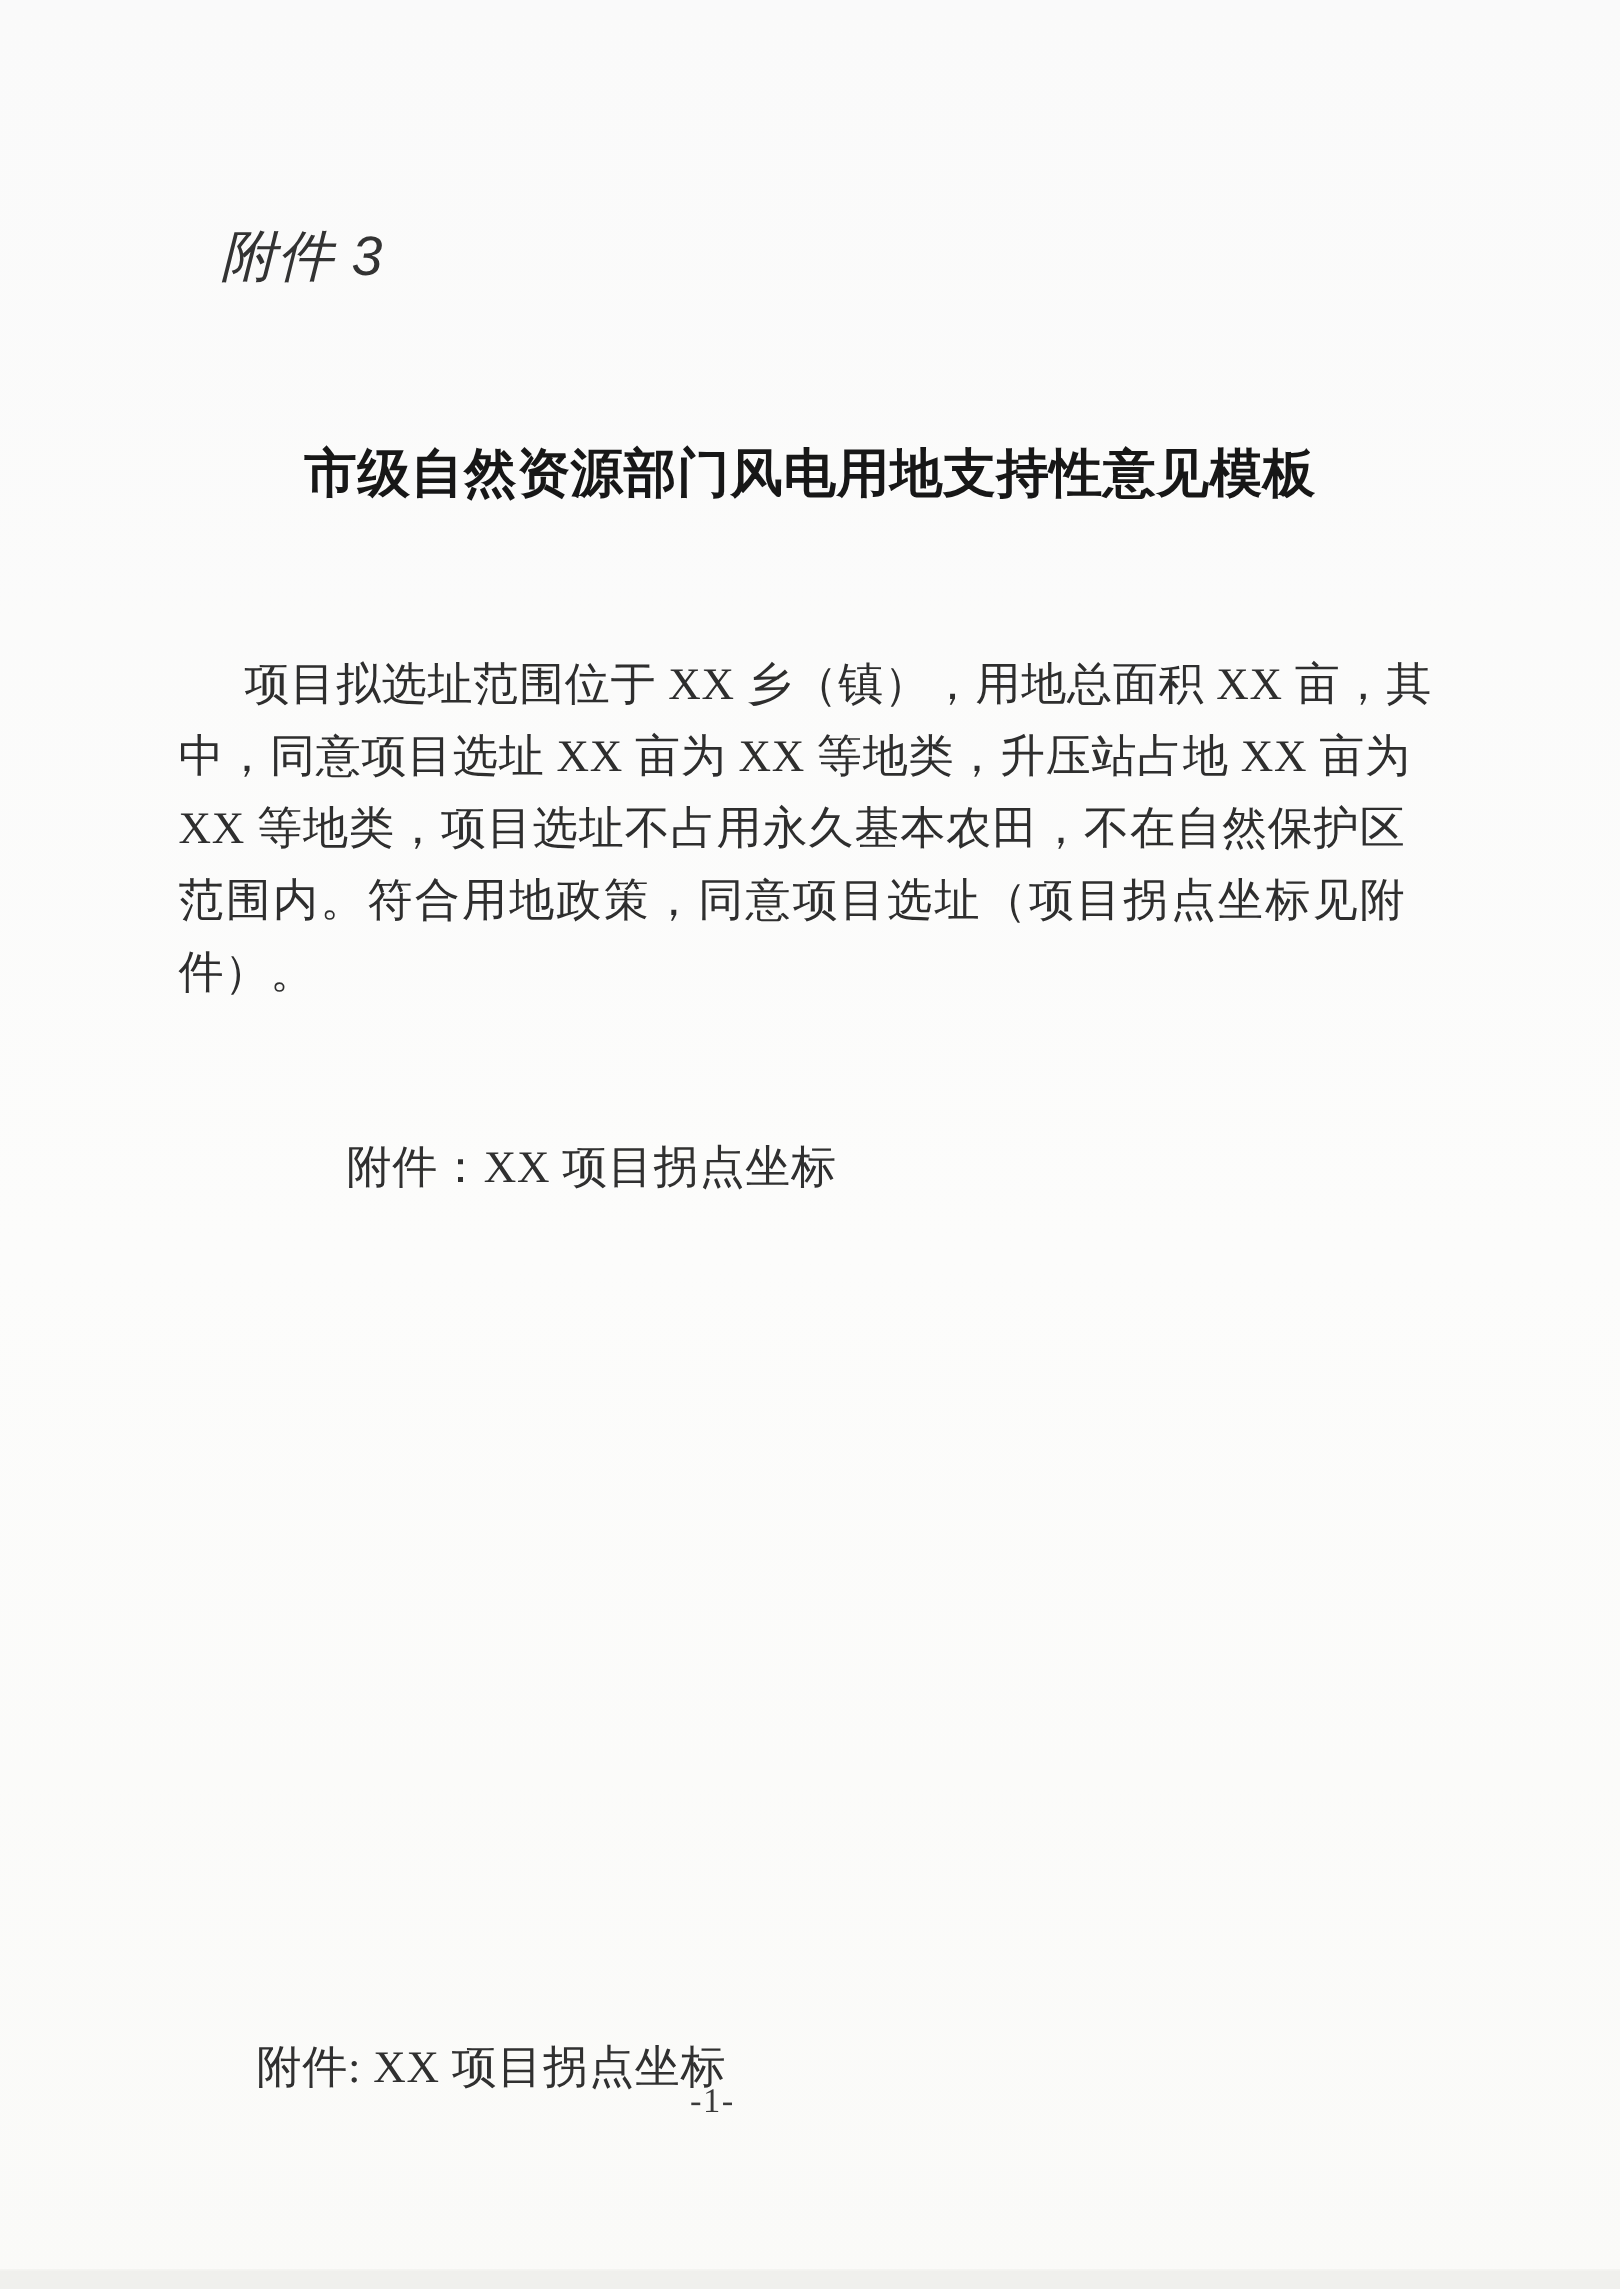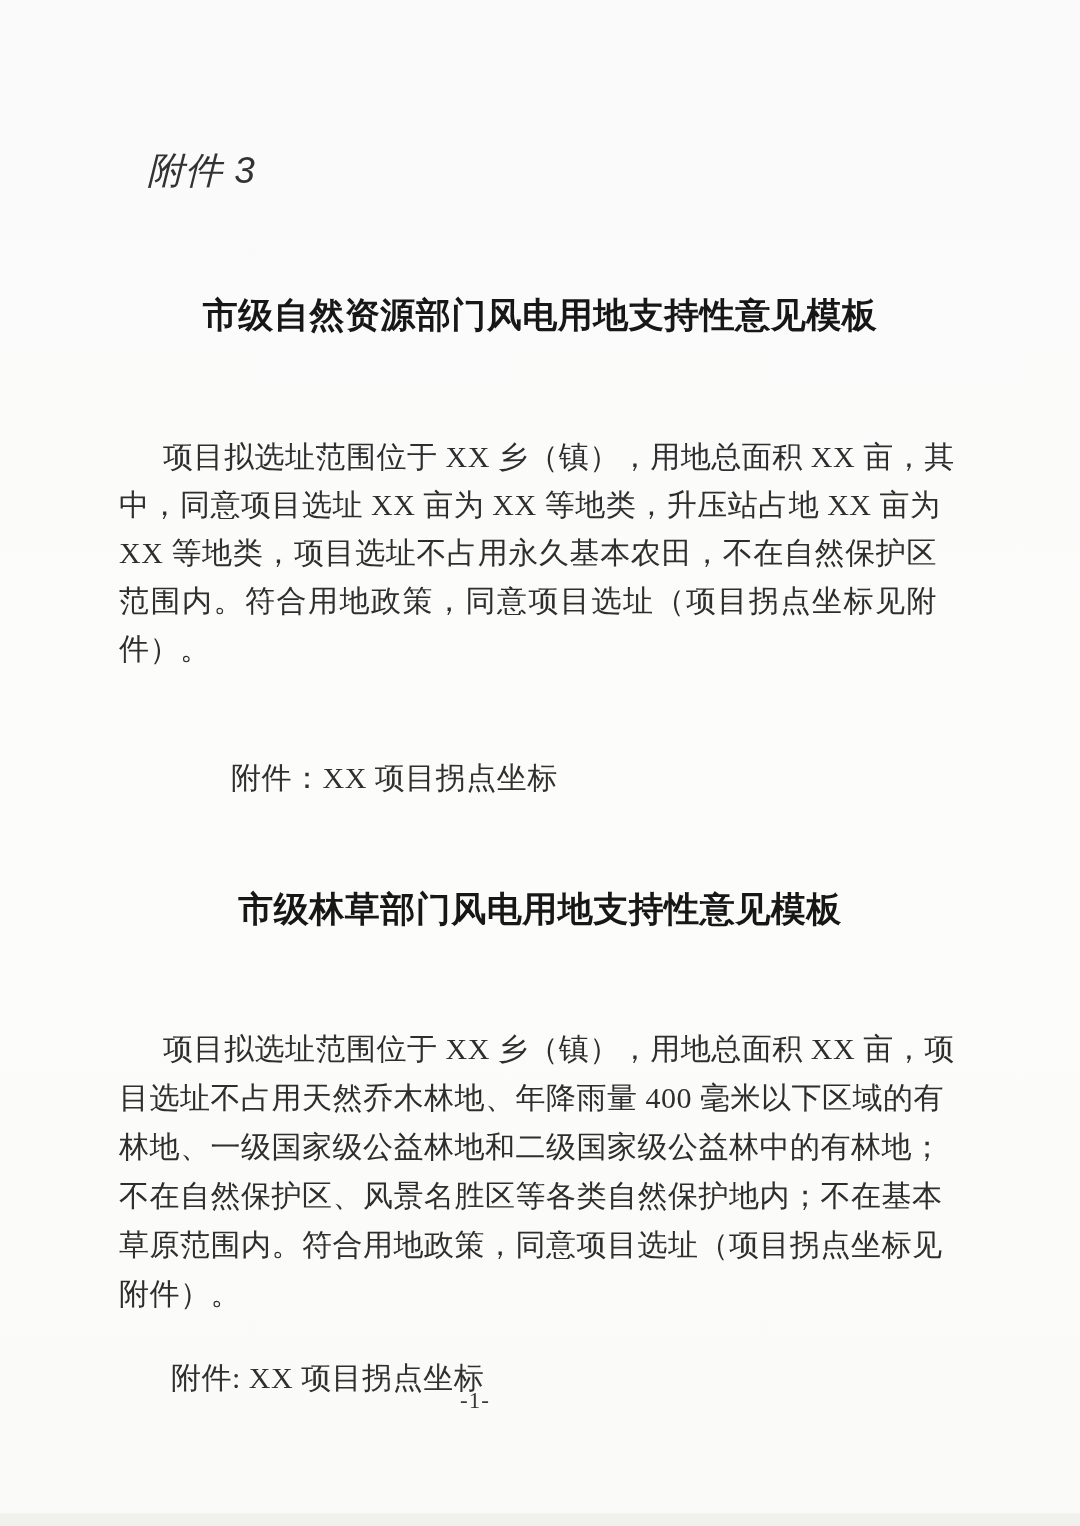--- a/index.html
+++ b/index.html
@@ -104,30 +104,21 @@
   <div class="para para-1">
     <div class="para-line indent">项目拟选址范围位于 XX 乡（镇），用地总面积 XX 亩，其</div>
     <div class="para-line">中，同意项目选址 XX 亩为 XX 等地类，升压站占地 XX 亩为</div>
     <div class="para-line">XX 等地类，项目选址不占用永久基本农田，不在自然保护区</div>
     <div class="para-line">范围内。符合用地政策，同意项目选址（项目拐点坐标见附</div>
     <div class="para-line last">件）。</div>
   </div>
 
   <div class="attach-note note-1">附件：XX 项目拐点坐标</div>
 
-  <h1 class="doc-title title-2">市级林草部门风电用地支持性意见模板</h1>
 
-  <div class="para para-2">
-    <div class="para-line indent">项目拟选址范围位于 XX 乡（镇），用地总面积 XX 亩，项</div>
-    <div class="para-line">目选址不占用天然乔木林地、年降雨量 400 毫米以下区域的有</div>
-    <div class="para-line">林地、一级国家级公益林地和二级国家级公益林中的有林地；</div>
-    <div class="para-line">不在自然保护区、风景名胜区等各类自然保护地内；不在基本</div>
-    <div class="para-line">草原范围内。符合用地政策，同意项目选址（项目拐点坐标见</div>
-    <div class="para-line last">附件）。</div>
-  </div>
 
   <div class="attach-note note-2">附件: XX 项目拐点坐标</div>
 
   <div class="page-number">-1-</div>
 
   <div class="scan-bottom-edge"></div>
 
 </div>
 
 </body></html>

